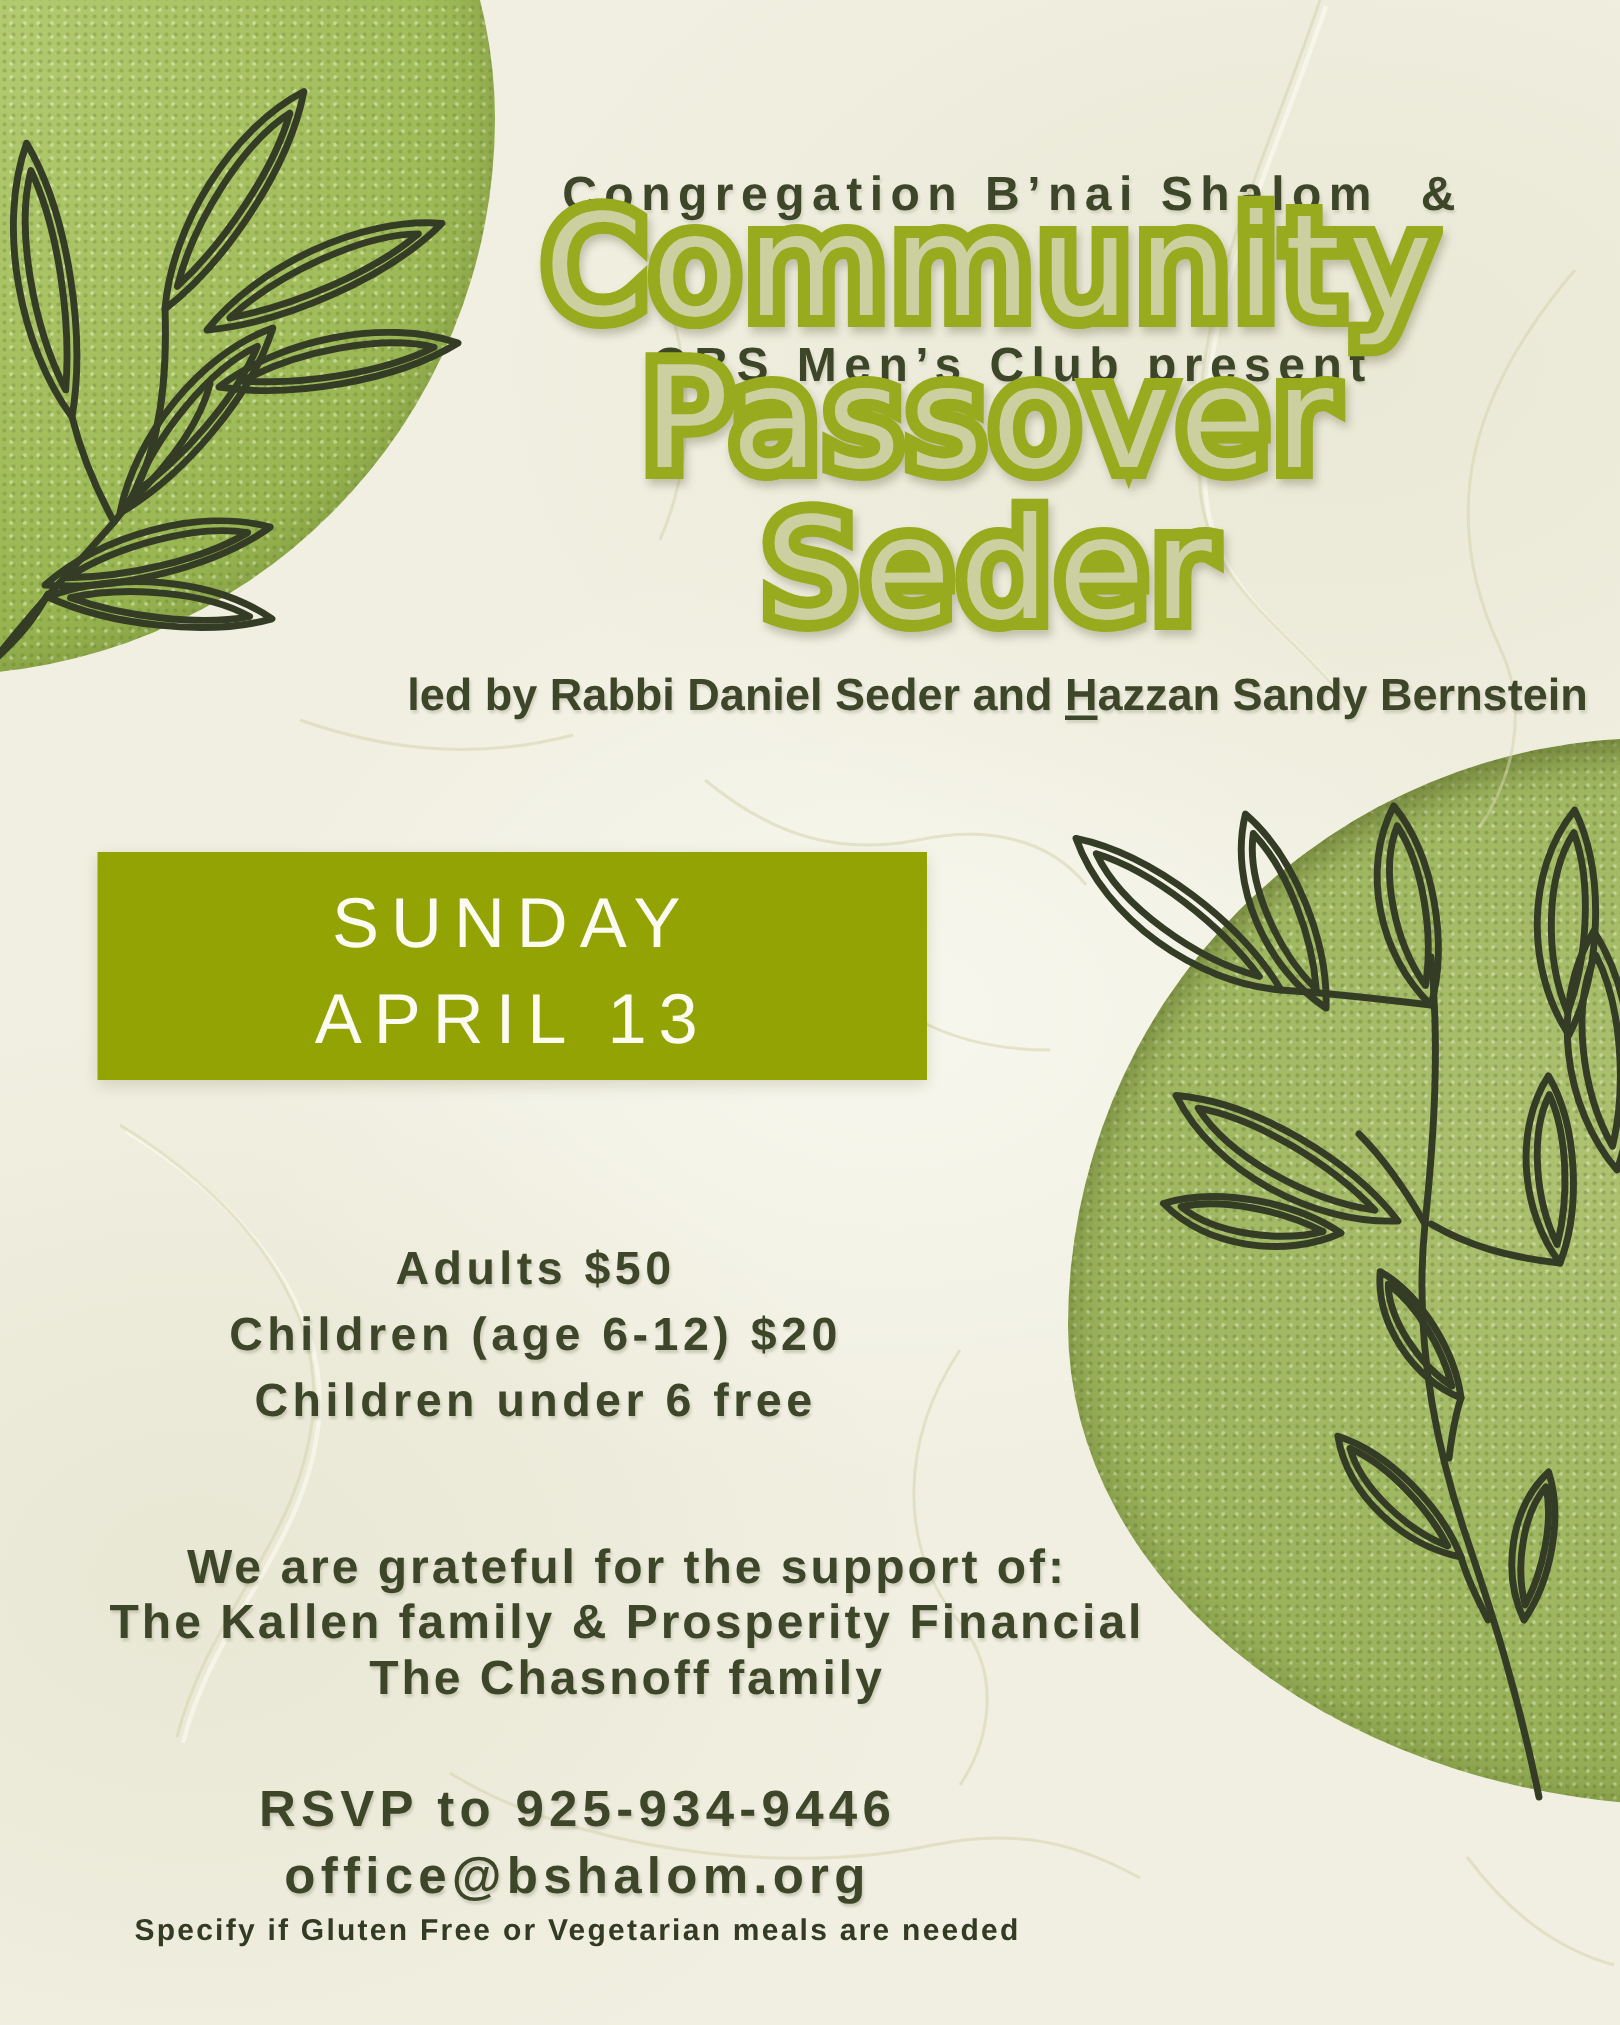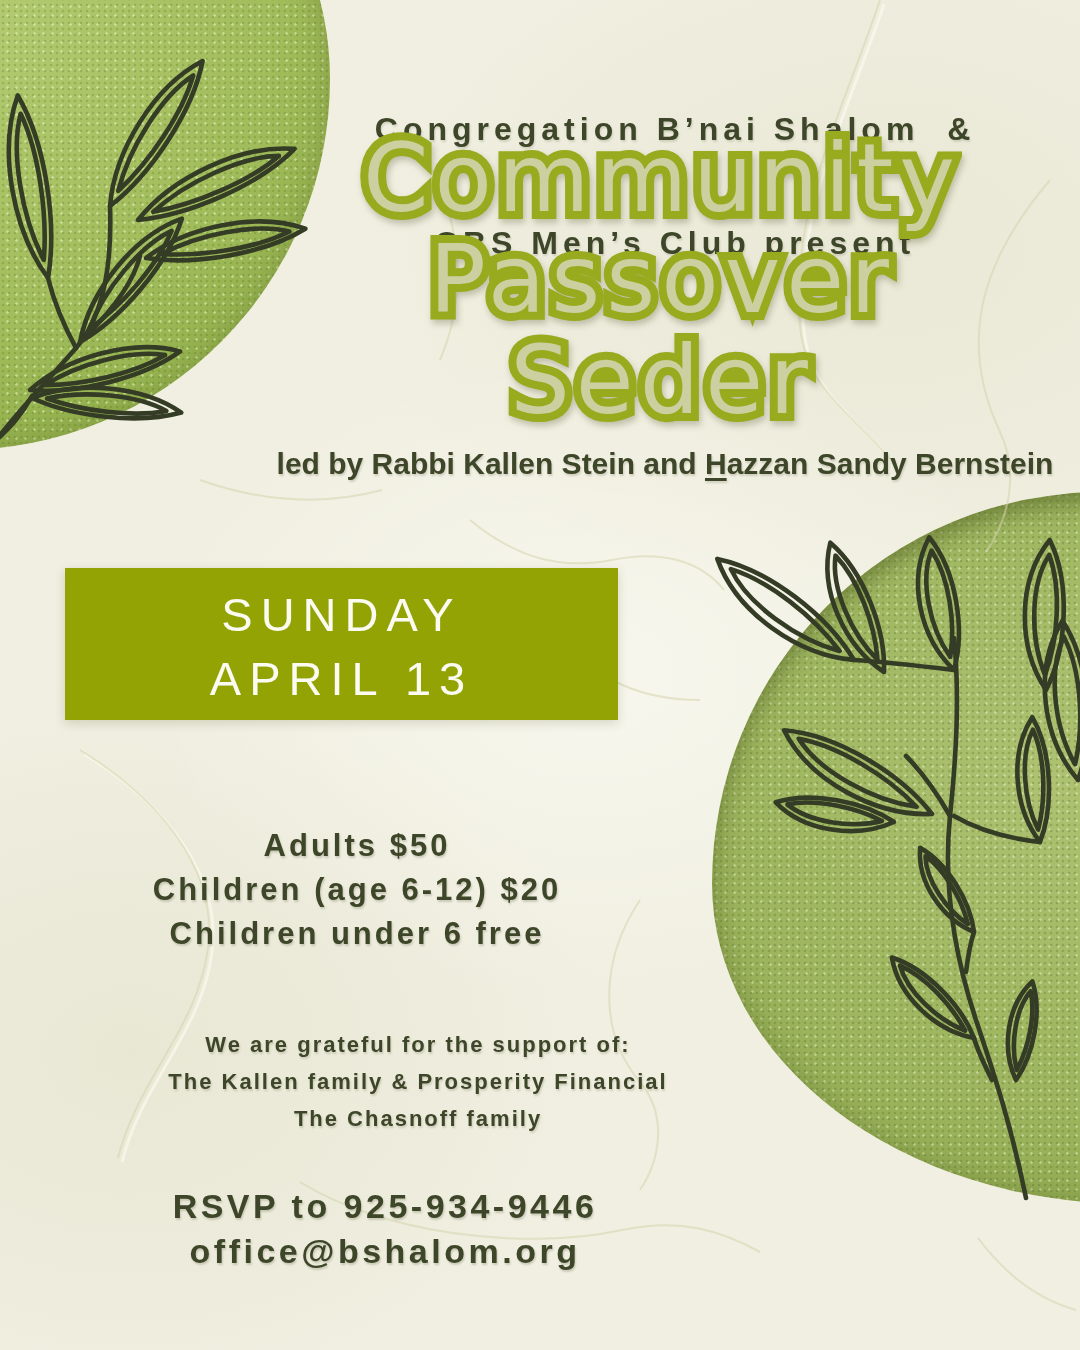--- a/index.html
+++ b/index.html
@@ -63,21 +63,21 @@
   .ledby .u{text-decoration:underline;text-underline-offset:4px;}
   .datebox{position:absolute;left:65px;top:568px;width:553px;height:152px;
          background:var(--accent,#93a303);color:#fbfbf2;text-align:center;
          box-shadow:0 3px 10px rgba(80,85,35,.2);}
   .datebox .d-line{font-size:47px;font-weight:normal;letter-spacing:8px;line-height:64px;}
   .datebox .d-line:first-child{margin-top:15px;}
   .pricing{position:absolute;left:22px;width:670px;top:824px;text-align:center;
          font-size:31px;font-weight:bold;letter-spacing:3px;line-height:44px;
          text-shadow:1px 2px 2px rgba(60,60,30,.2);}
   .support{position:absolute;left:62px;width:712px;top:1026px;text-align:center;
-         font-size:22px;font-weight:bold;letter-spacing:2px;line-height:37px;
+         font-size:32px;font-weight:bold;letter-spacing:2px;line-height:37px;
          text-shadow:1px 2px 2px rgba(60,60,30,.18);}
   .rsvp{position:absolute;left:25px;width:720px;top:1184px;text-align:center;
          font-size:34px;font-weight:bold;letter-spacing:3.5px;line-height:45px;
          text-shadow:1px 2px 2px rgba(60,60,30,.2);}
   .note{position:absolute;left:25px;width:720px;top:1276px;text-align:center;
          font-size:20px;font-weight:bold;letter-spacing:1.5px;color:#333b24;}
 </style>
 </head>
 <body>
 
@@ -154,21 +154,21 @@
     <div class="t-line">
       <span class="t-stroke">Passover</span>
       <span class="t-fill">Passover</span>
     </div>
     <div class="t-line">
       <span class="t-stroke">Seder</span>
       <span class="t-fill">Seder</span>
     </div>
   </div>
 
-  <div class="ledby"><span>led by Rabbi Kallen Stein and </span><span class="u">H</span><span>azzan Sandy Bernstein</span></div>
+  <div class="ledby"><span>led by Rabbi Daniel Seder and </span><span class="u">H</span><span>azzan Sandy Bernstein</span></div>
 
   <div class="datebox">
     <div class="d-line">SUNDAY</div>
     <div class="d-line">APRIL 13</div>
   </div>
 
   <div class="pricing">
     <div>Adults $50</div>
     <div>Children (age 6-12) $20</div>
     <div>Children under 6 free</div>
@@ -178,14 +178,15 @@
     <div>We are grateful for the support of:</div>
     <div>The Kallen family &amp; Prosperity Financial</div>
     <div>The Chasnoff family</div>
   </div>
 
   <div class="rsvp">
     <div>RSVP to 925-934-9446</div>
     <div>office@bshalom.org</div>
   </div>
 
+  <div class="note">Specify if Gluten Free or Vegetarian meals are needed</div>
 
 </div>
 
 </body></html>

